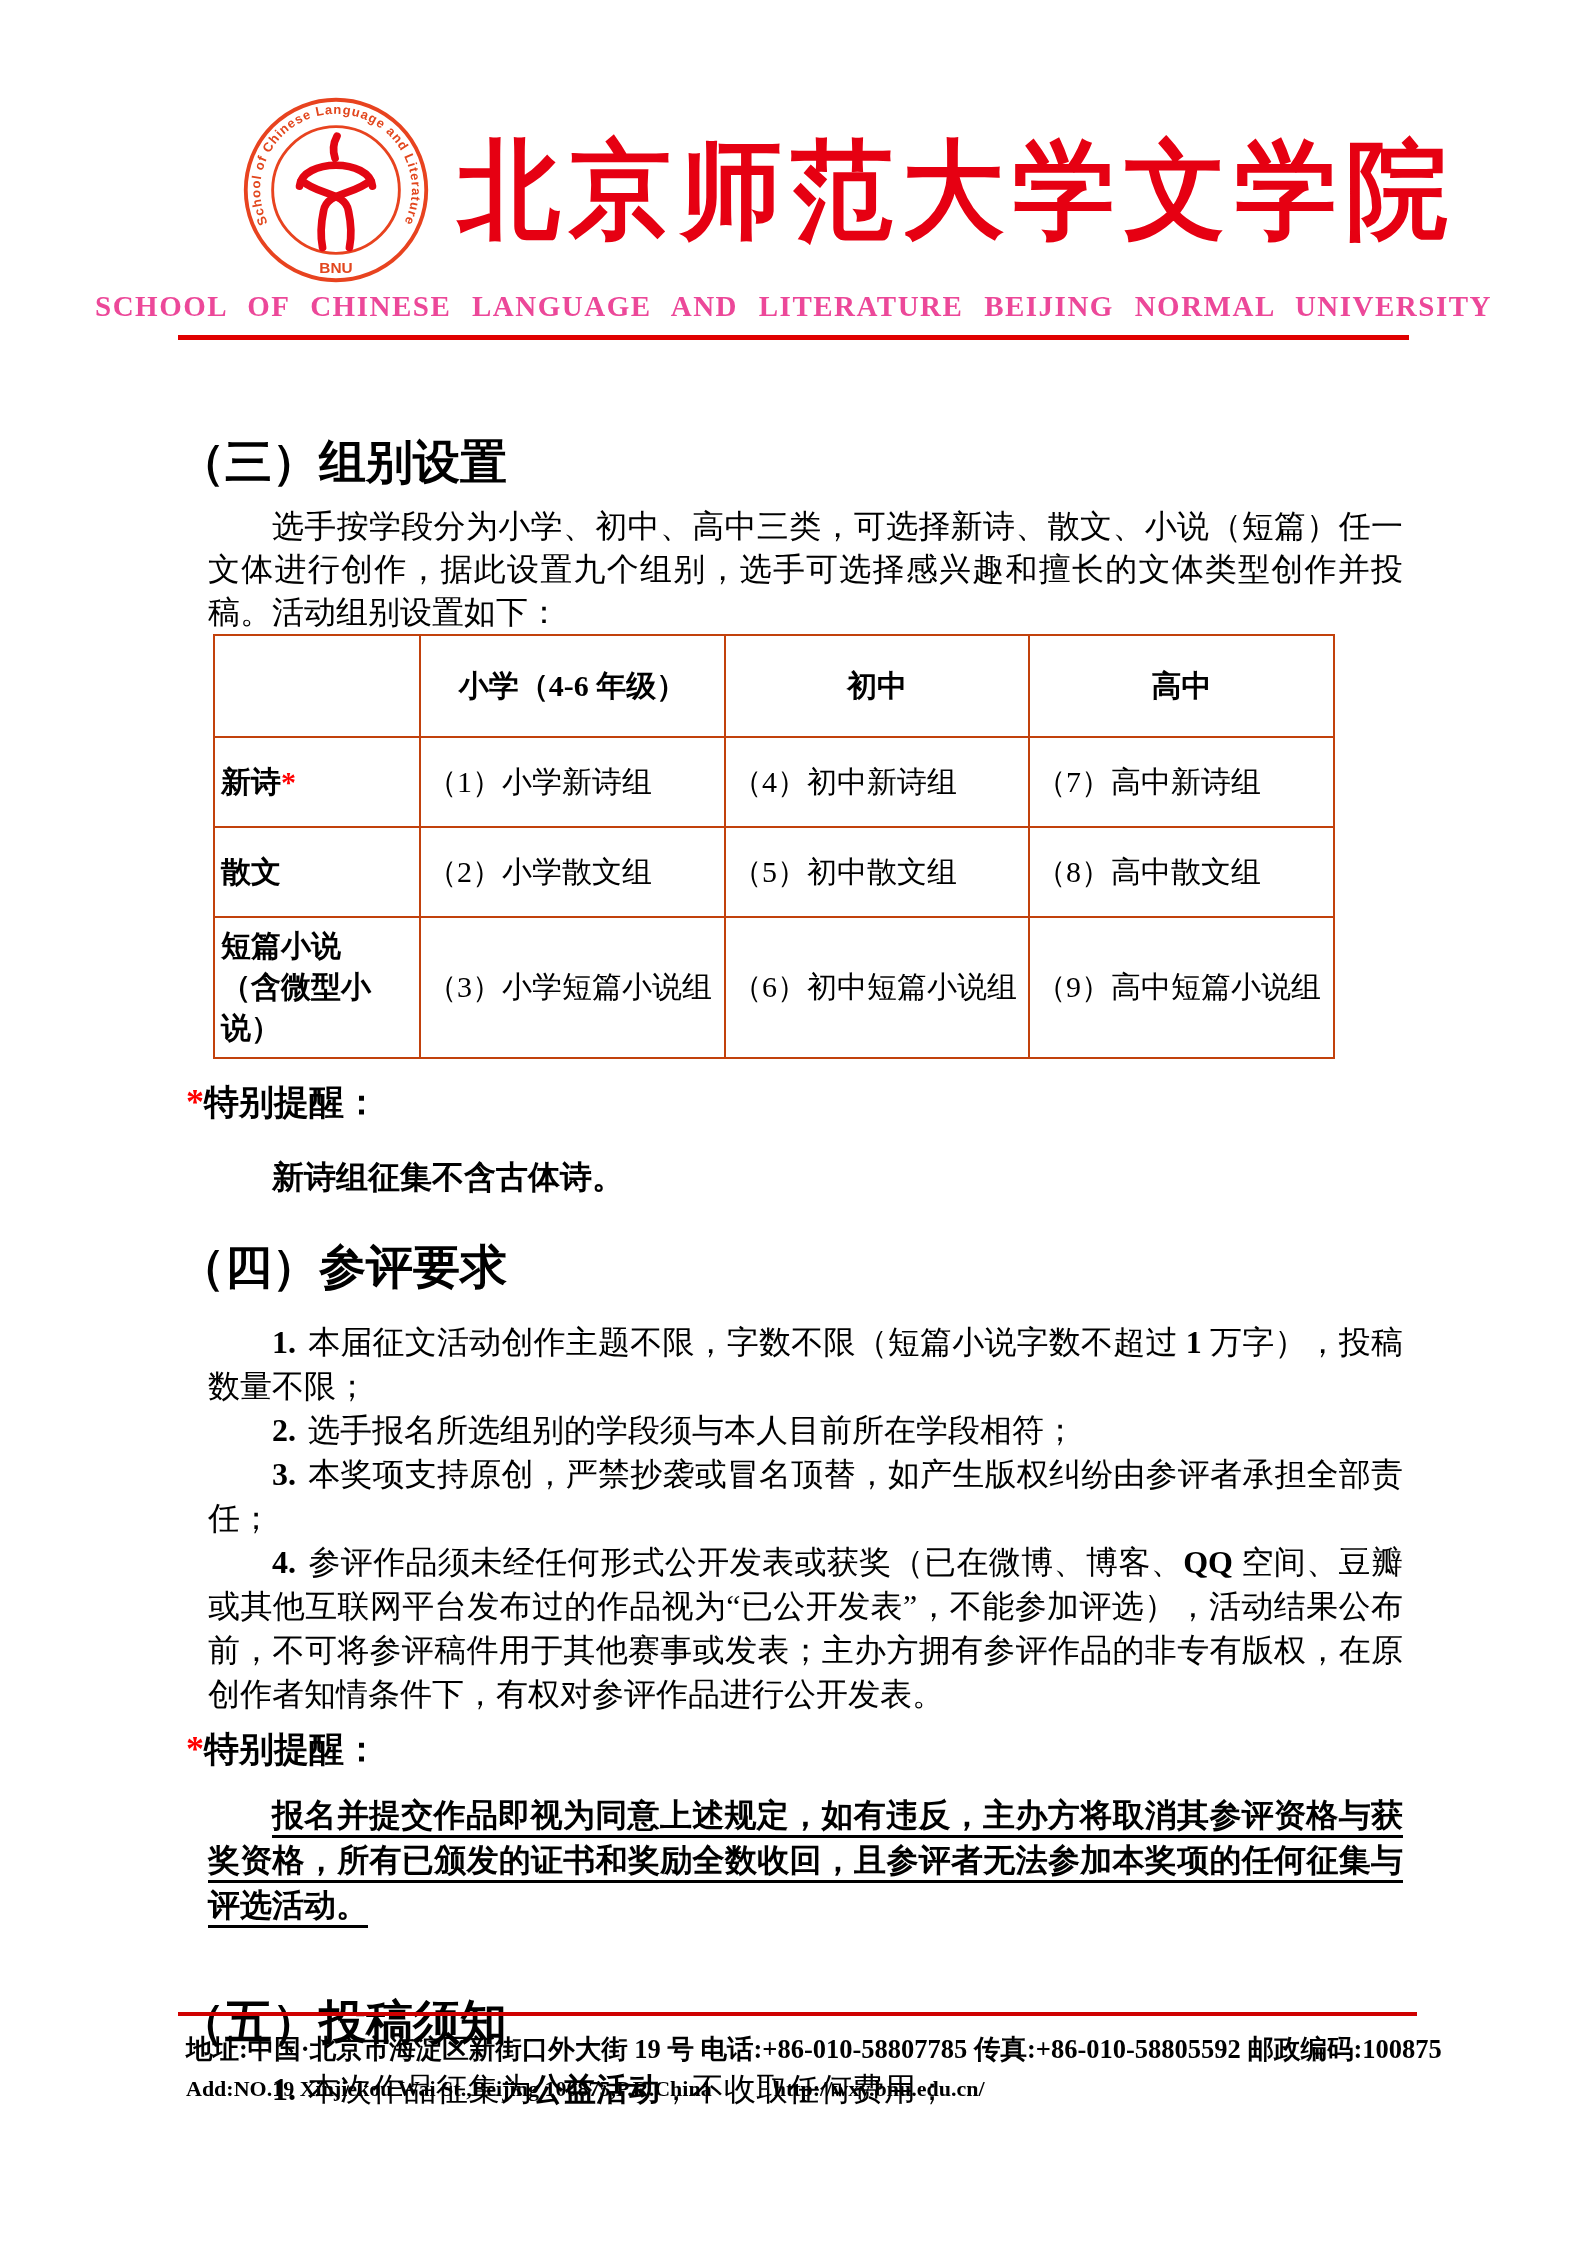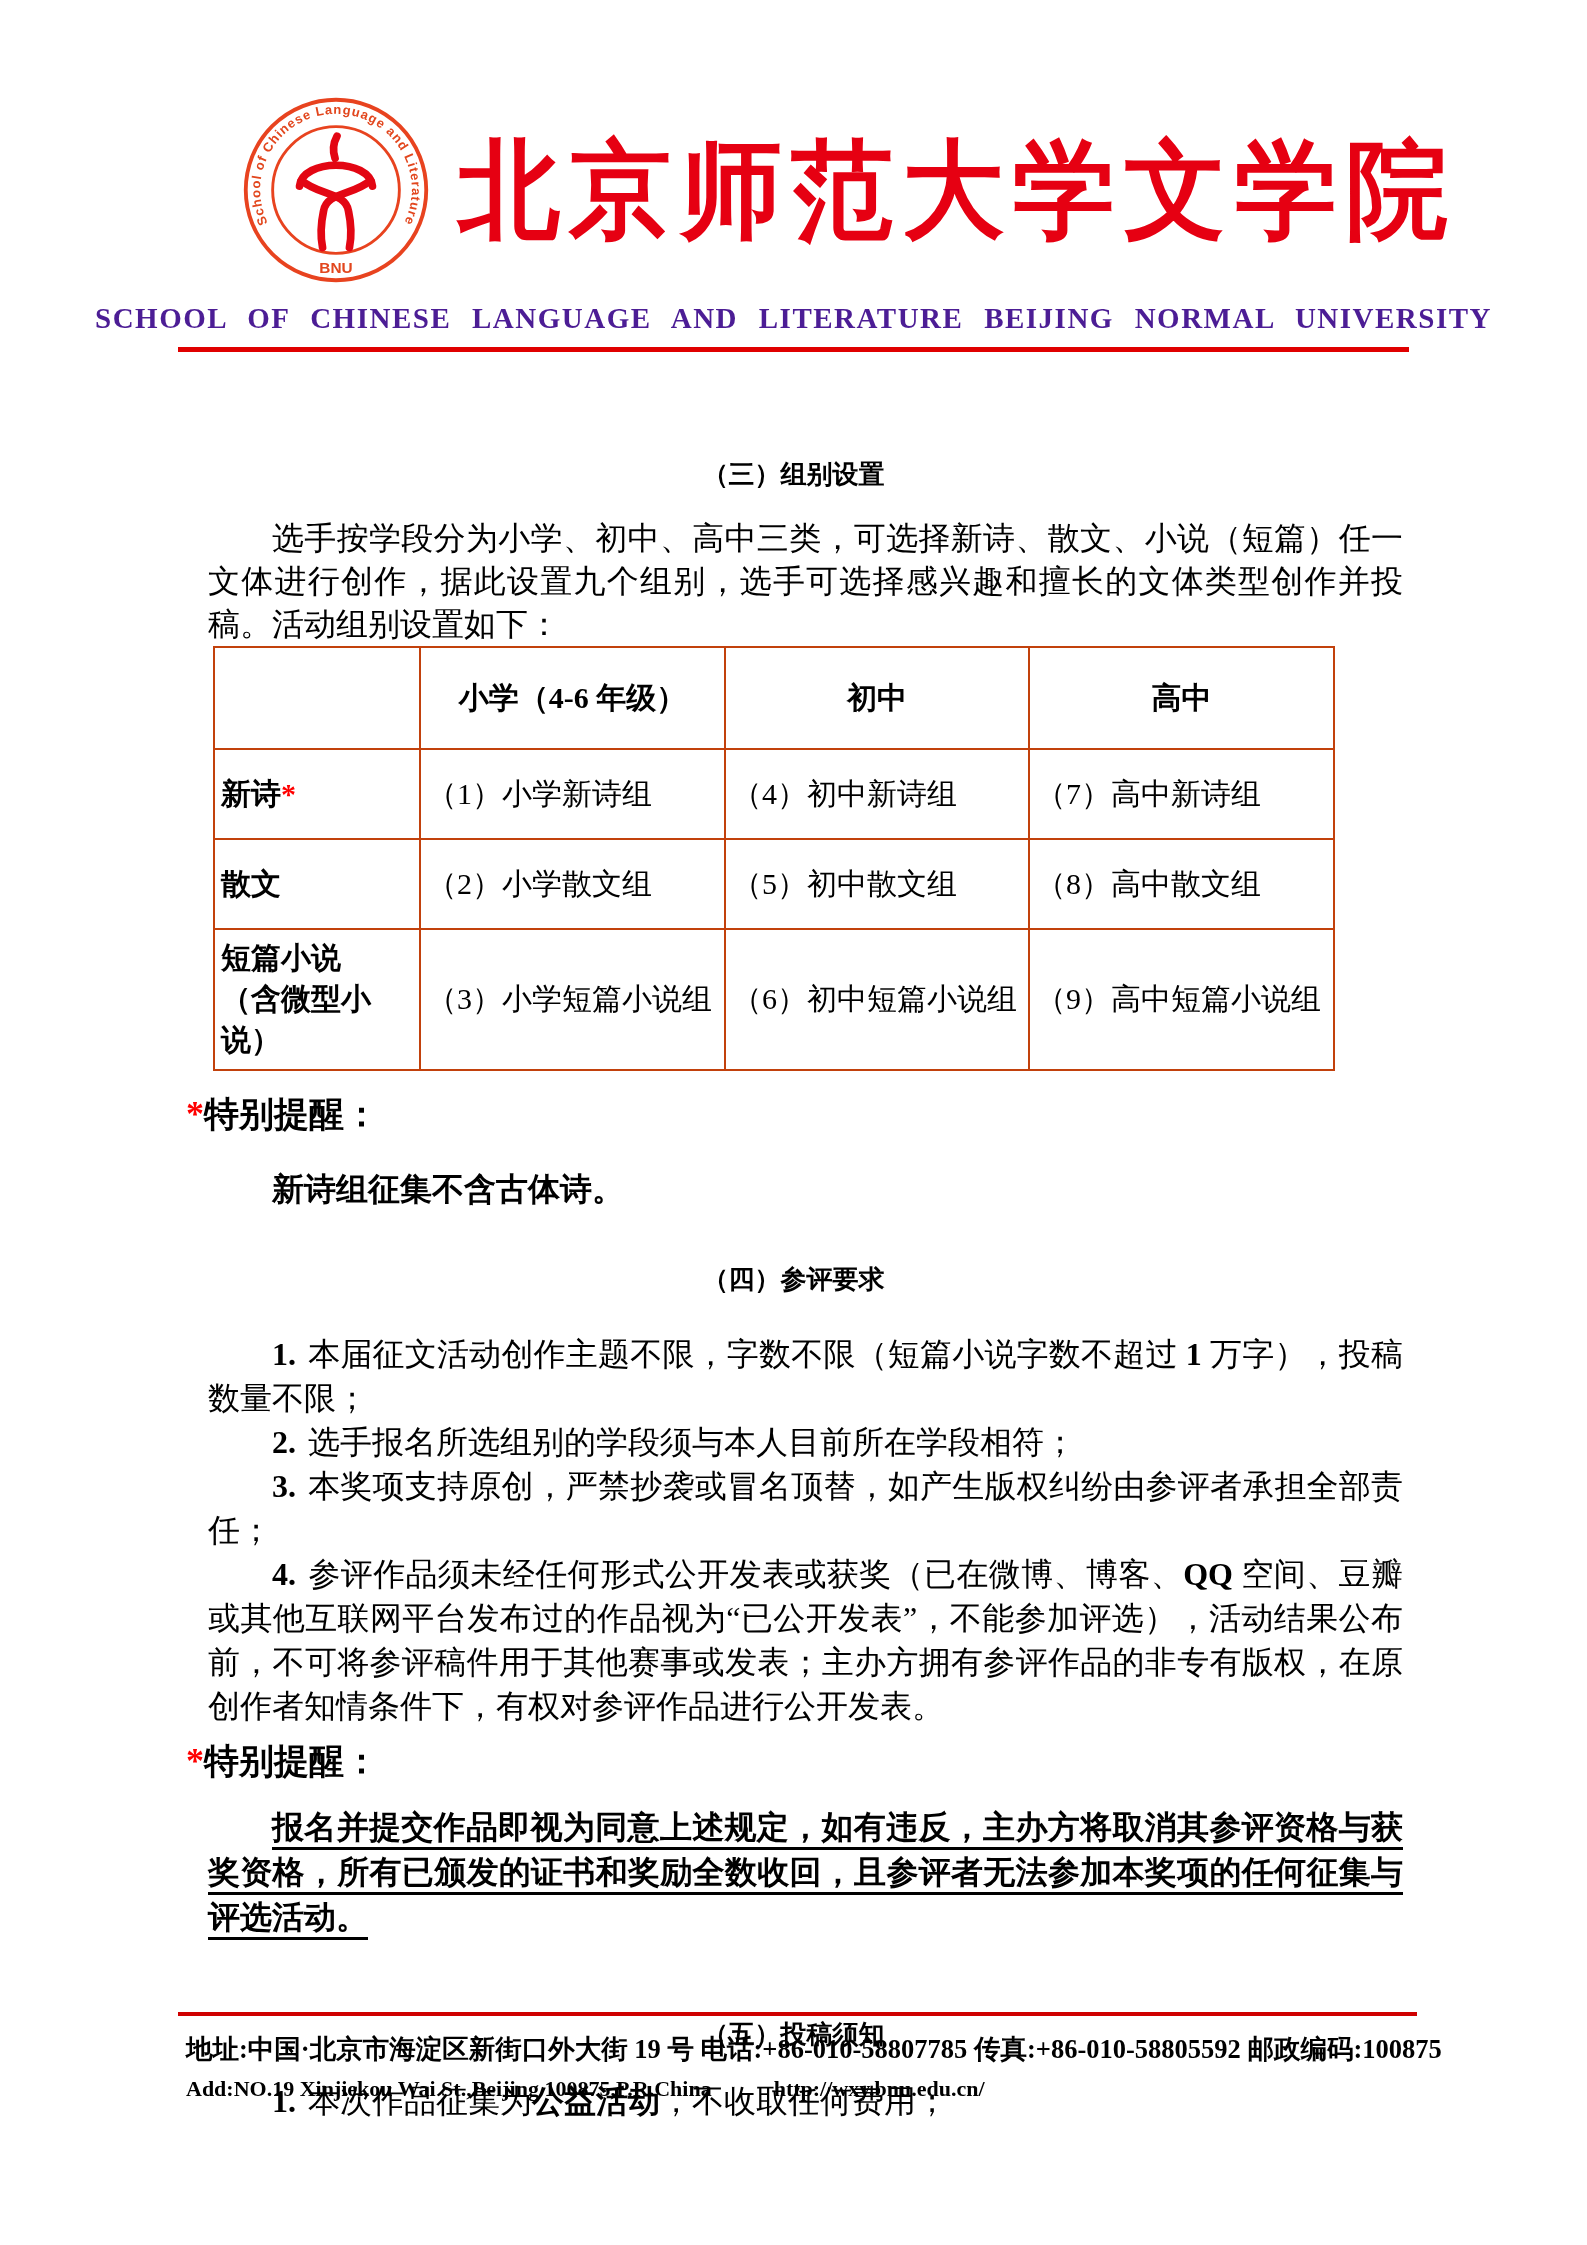--- a/index.html
+++ b/index.html
@@ -16,29 +16,29 @@
   
   .head-row{display:flex;align-items:center;margin:90px 0 0 240px;gap:26px;}
   .logo{width:192px;height:200px;flex:0 0 auto;}
   .title-cn{
     font-size:102px;line-height:1.05;font-weight:bold;
     color:#e60012;letter-spacing:9px;white-space:nowrap;
     font-family:"DejaVu Sans","Liberation Sans",sans-serif;
     transform:scaleY(1.05);
   }
   .title-en{
-    margin-top:12px;text-align:center;
-    color:#4c1d95;font-size:29px;font-weight:bold;
+    margin-top:0;text-align:center;
+    color:#ec4899;font-size:29px;font-weight:bold;
     letter-spacing:1.5px;word-spacing:12px;white-space:nowrap;
   }
   .rule{height:5px;background:#e00000;margin-top:12px;}
 
   
   .sec-title{
-    text-align:center;font-weight:bold;font-size:26px;line-height:45px;
+    font-weight:bold;font-size:47px;line-height:45px;
     margin:0;
   }
   .sec-title.s3{margin-top:100px;}
   .sec-title.s4{margin-top:46px;}
   .sec-title.s5{margin-top:72px;}
   .body-p{
     font-size:32px;line-height:43px;margin:0 6px 0 30px;
     text-align:justify;
   }
   .indent{text-indent:2em;}

